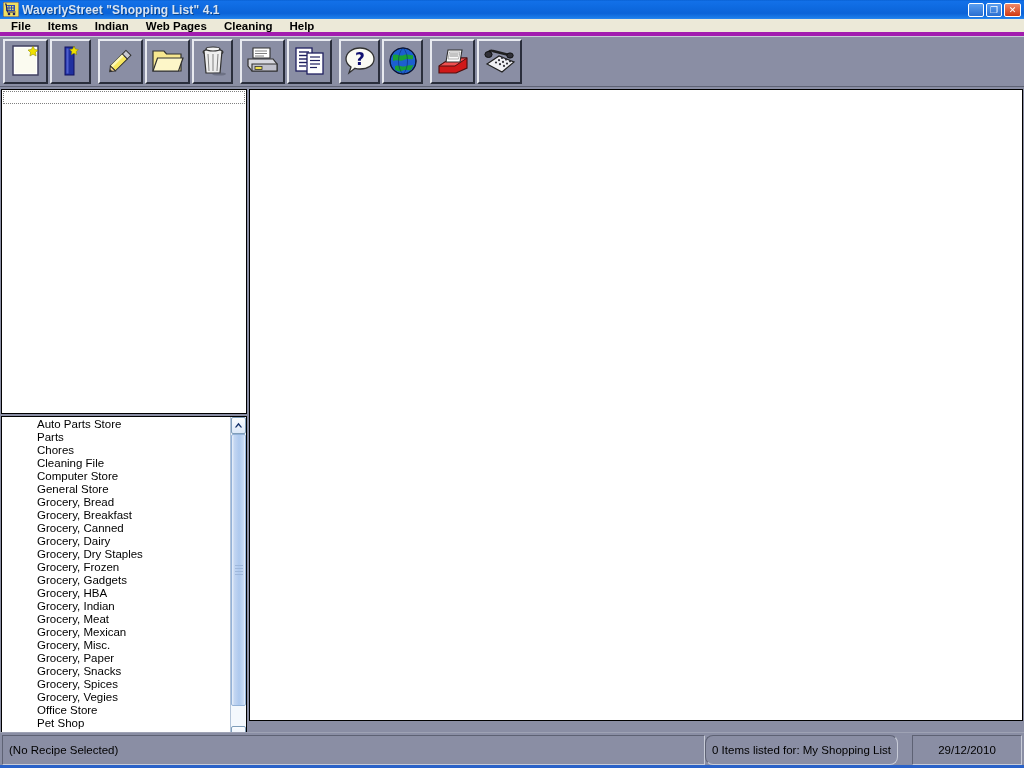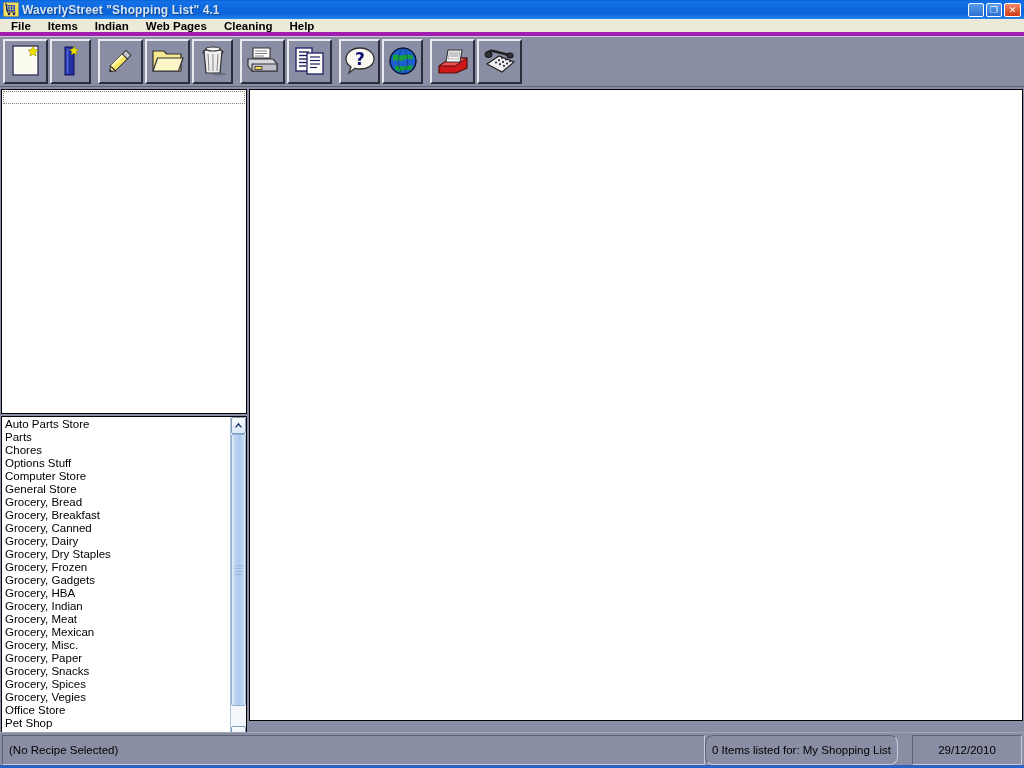--- a/index.html
+++ b/index.html
@@ -180,20 +180,21 @@
     border: 1px solid #000000;
     box-sizing: border-box;
     display: flex;
     overflow: hidden;
   }
   .listbox {
     flex: 1 1 auto;
     overflow: hidden;
     padding: 1px 0 0 2px;
     box-sizing: border-box;
+    margin-left: 32px;
   }
   .list-item {
     font-size: 11.5px;
     line-height: 13px;
     height: 13px;
     color: #000000;
     white-space: nowrap;
     cursor: default;
     padding-left: 1px;
   }
@@ -499,21 +500,21 @@
 
     <div class="panel-upper-left">
       <div class="focus-row"></div>
     </div>
 
     <div class="panel-lower-left">
       <div class="listbox">
         <div class="list-item">Auto Parts Store</div>
         <div class="list-item">Parts</div>
         <div class="list-item">Chores</div>
-        <div class="list-item">Options Stuff</div>
+        <div class="list-item">Cleaning File</div>
         <div class="list-item">Computer Store</div>
         <div class="list-item">General Store</div>
         <div class="list-item">Grocery, Bread</div>
         <div class="list-item">Grocery, Breakfast</div>
         <div class="list-item">Grocery, Canned</div>
         <div class="list-item">Grocery, Dairy</div>
         <div class="list-item">Grocery, Dry Staples</div>
         <div class="list-item">Grocery, Frozen</div>
         <div class="list-item">Grocery, Gadgets</div>
         <div class="list-item">Grocery, HBA</div>

